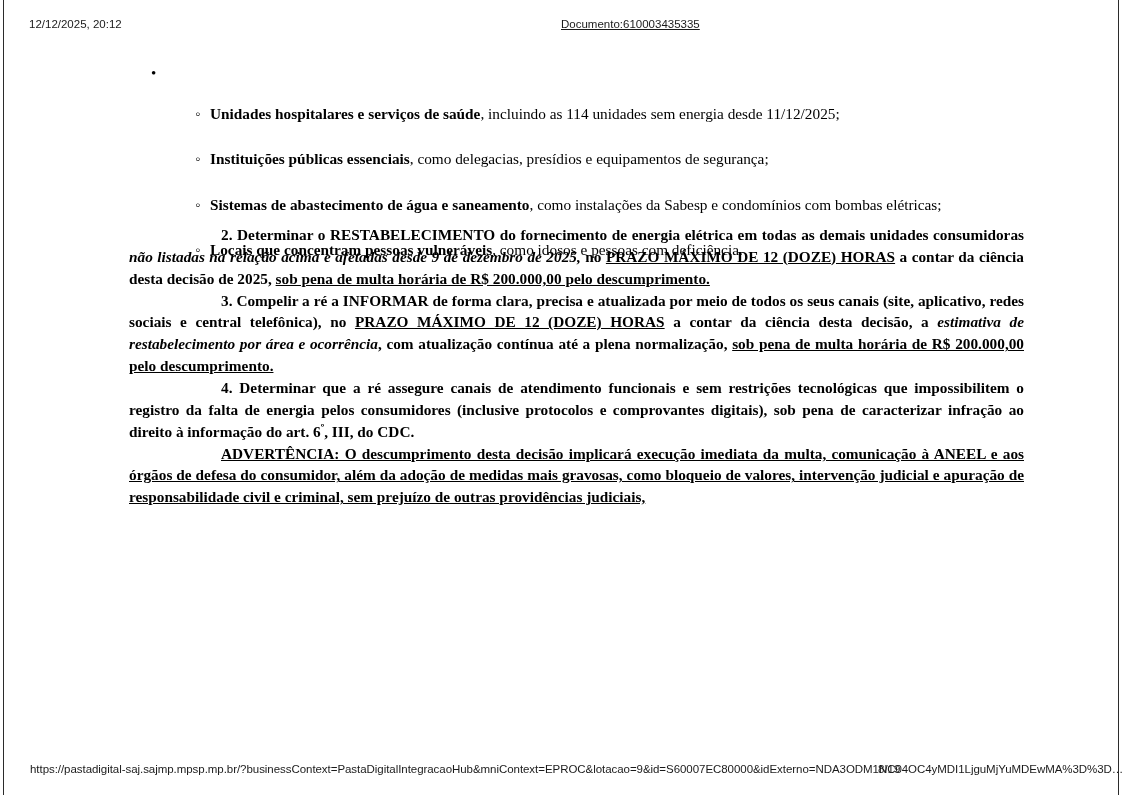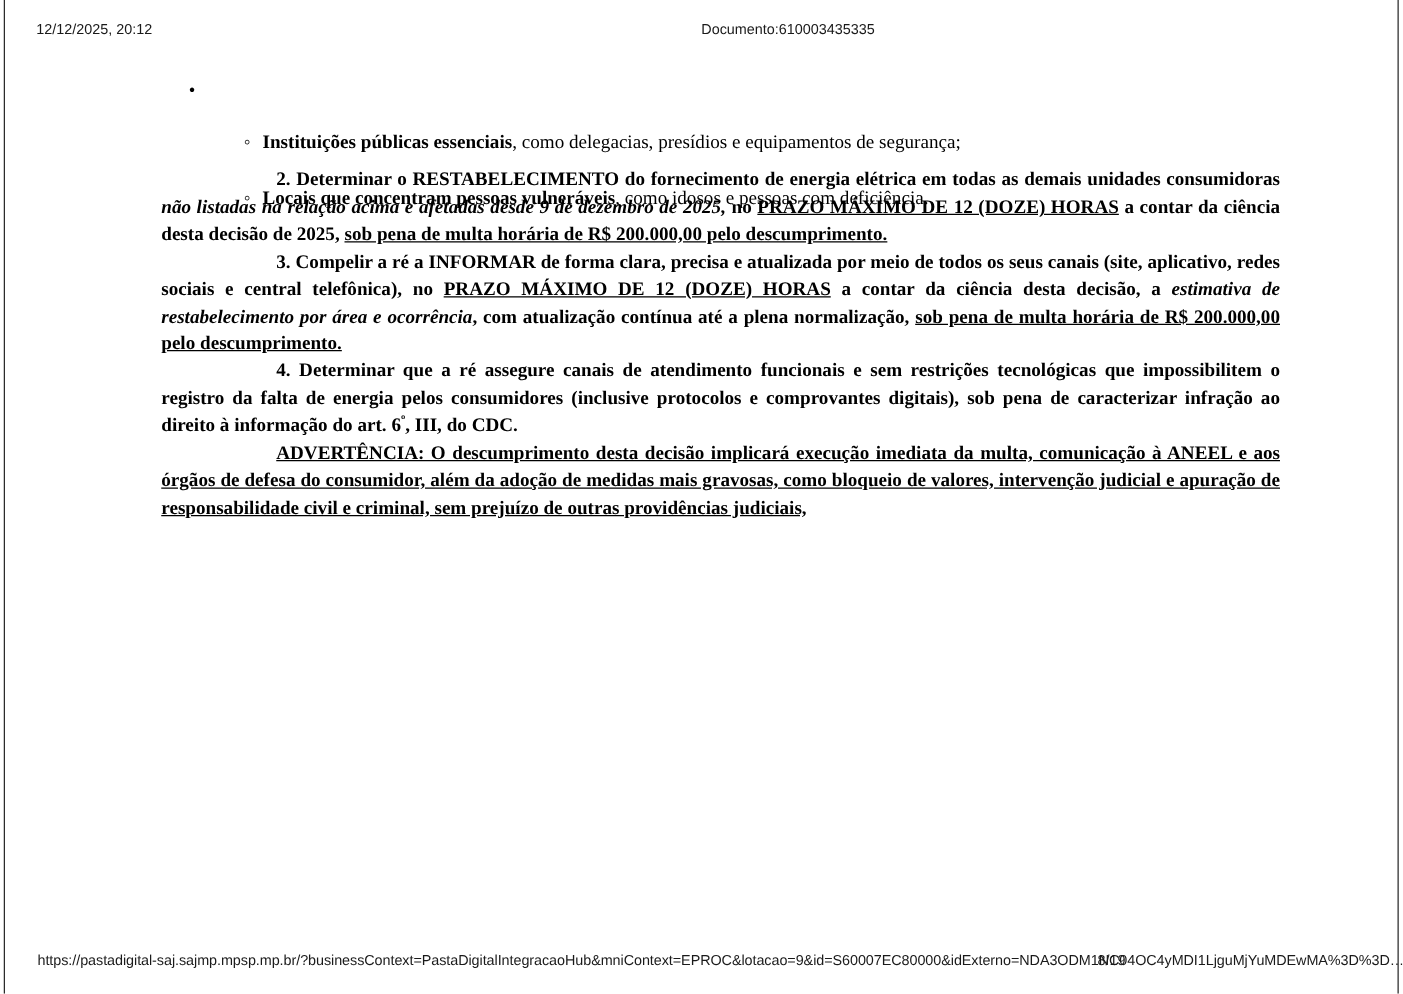--- a/index.html
+++ b/index.html
@@ -43,20 +43,21 @@
     position: absolute;
     left: 29px;
     top: 0;
     white-space: nowrap;
   }
   .print-header .ph-doc {
     position: absolute;
     left: 561px;
     top: 0;
     white-space: nowrap;
+    text-decoration: underline;
   }
 
   
   .print-footer {
     position: absolute;
     top: 763px;
     left: 0;
     width: 894px;
     height: 14px;
     font-family: "Liberation Sans", sans-serif;
@@ -172,21 +173,27 @@
 </div>
 
 <div class="doc-body">
 
 
   <div class="bullet-block">
     <span class="bullet-lvl1"></span>
 
     <ul class="sublist">
       <li>
+        <span class="b">Unidades hospitalares e serviços de saúde</span><span>, incluindo as 114 unidades sem energia desde 11/12/2025;</span>
+      </li>
+      <li>
         <span class="b">Instituições públicas essenciais</span><span>, como delegacias, presídios e equipamentos de segurança;</span>
+      </li>
+      <li>
+        <span class="b">Sistemas de abastecimento de água e saneamento</span><span>, como instalações da Sabesp e condomínios com bombas elétricas;</span>
       </li>
       <li>
         <span class="b">Locais que concentram pessoas vulneráveis</span><span>, como idosos e pessoas com deficiência.</span>
       </li>
     </ul>
   </div>
 
   <p class="para para-indent b gap-1">
     <span>2. Determinar o RESTABELECIMENTO do fornecimento de energia elétrica em todas as demais unidades consumidoras </span><span class="i">não listadas na relação acima e afetadas desde 9 de dezembro de 2025,</span><span> no </span><span class="u">PRAZO MÁXIMO DE 12 (DOZE) HORAS</span><span> a contar da ciência desta decisão de 2025, </span><span class="u">sob pena de multa horária de R$ 200.000,00 pelo descumprimento.</span>
   </p>

